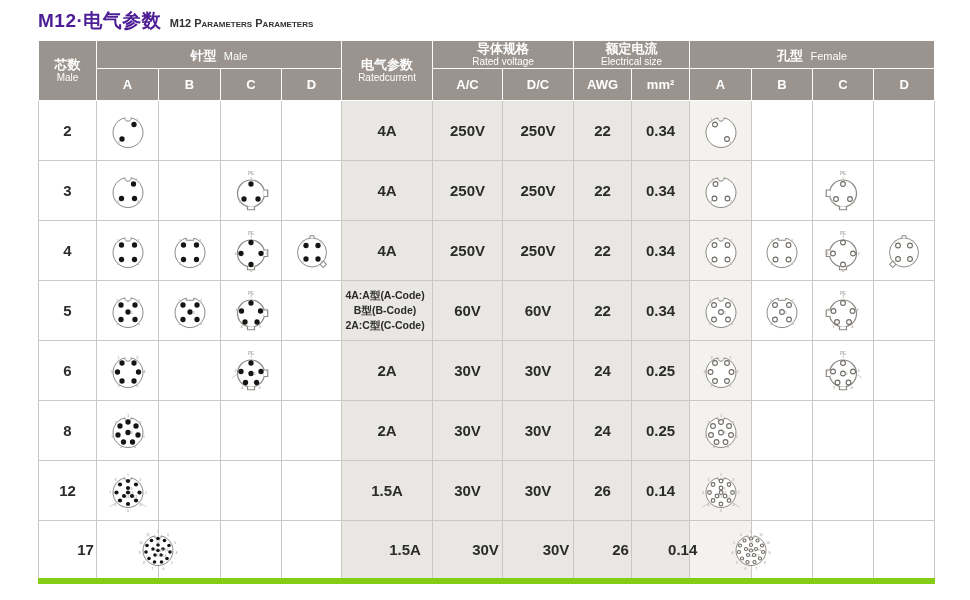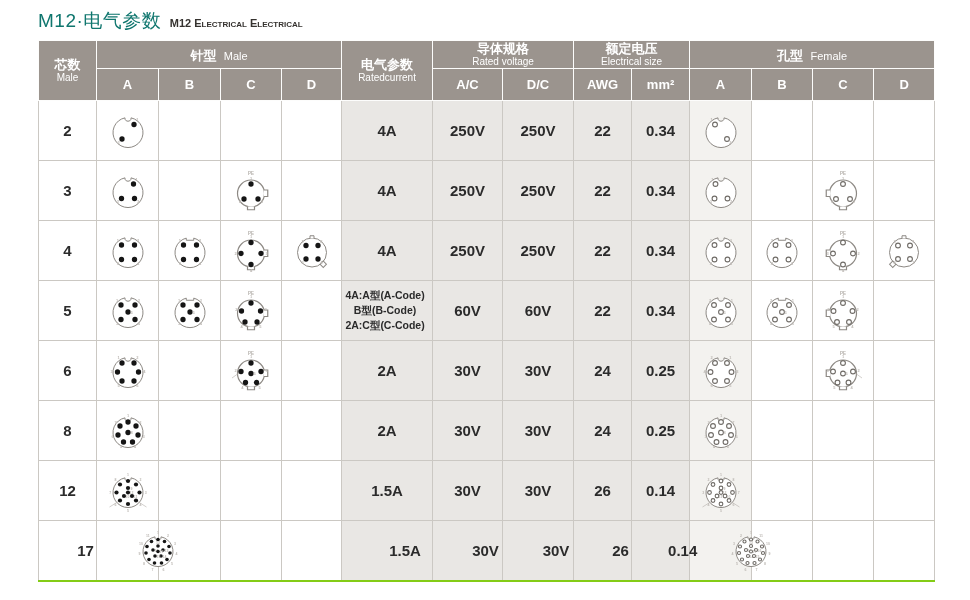--- a/index.html
+++ b/index.html
@@ -2,21 +2,21 @@
 <html style="--header-bg: #9b948e; --cell-gray: #e9e7e4; --female-a-bg: #f3f2ef; --border: #cbc8c3; --text: #2b2b2b;"><head>
 <meta charset="utf-8">
 <style>
   * { box-sizing: border-box; }
   html,body { margin:0; padding:0; }
   body {
     width:970px; height:600px; background:#ffffff; position:relative;
     font-family:"Liberation Sans", sans-serif; color:#2b2b2b;
   }
   .page-title { position:absolute; left:38px; top:8px; white-space:nowrap; }
-  .page-title .zh { font-size:19px; font-weight:normal; color:#0f766e; letter-spacing:.5px; }
+  .page-title .zh { font-size:19px; font-weight:bold; color:#4c1d95; letter-spacing:.5px; }
   .page-title .en { font-size:11px; font-weight:bold; color:#35322f; font-variant:small-caps; margin-left:4px; }
 
   table.params {
     position:absolute; left:38px; top:40px; width:896px;
     border-collapse:collapse; table-layout:fixed;
   }
   thead th {
     background:var(--header-bg,#9b948e); color:#fff; font-weight:bold;
     border:1px solid #fdfdfc; padding:0; vertical-align:middle; text-align:center;
   }
@@ -25,33 +25,33 @@
   .hzh { font-size:13px; font-weight:bold; line-height:1.1; }
   .hen { font-size:10px; font-weight:normal; line-height:1.1; }
   .hinline .hzh,.hinline .hen { display:inline; }
   .hinline .hen { font-size:11px; margin-left:3px; }
 
   tbody td {
     border:1px solid var(--border,#cbc8c3); height:60px; padding:0;
     text-align:center; vertical-align:middle; font-weight:bold; font-size:15px;
     background:#fff;
   }
-  tbody tr:last-child td { border-bottom:2px solid #84cc16;padding-left:36px; }
+  tbody tr:last-child td { border-bottom:6px solid #84cc16;padding-left:36px; }
   td.c-gray  { background:var(--cell-gray,#e9e7e4); }
   td.c-fa    { background:var(--female-a-bg,#f3f2ef); }
   td.c-pins  { font-size:15px; }
   td.multi   { font-size:10.5px; text-align:center; padding-right:4px; line-height:1.4; }
   td svg { display:block; margin:0 auto; }
 </style>
 </head>
 <body>
 
 <div class="page-title">
   <span class="zh">M12·电气参数</span>
-  <span class="en">M12 Electrical Electrical</span>
+  <span class="en">M12 Parameters Parameters</span>
 </div>
 
 <table class="params">
   <colgroup>
     <col style="width:58px">
       <col style="width:62px">
       <col style="width:62px">
       <col style="width:61px">
       <col style="width:60px">
     <col style="width:91px">
@@ -76,21 +76,21 @@
       </th>
       <th rowspan="2">
         <div class="hzh">电气参数</div>
         <div class="hen">Ratedcurrent</div>
       </th>
       <th colspan="2">
         <div class="hzh">导体规格</div>
         <div class="hen">Rated voltage</div>
       </th>
       <th colspan="2">
-        <div class="hzh">额定电压</div>
+        <div class="hzh">额定电流</div>
         <div class="hen">Electrical size</div>
       </th>
       <th colspan="4" class="hinline">
         <span class="hzh">孔型</span>
         <span class="hen">Female</span>
       </th>
     </tr>
     <tr class="r2">
       <th>A</th>
       <th>B</th>

